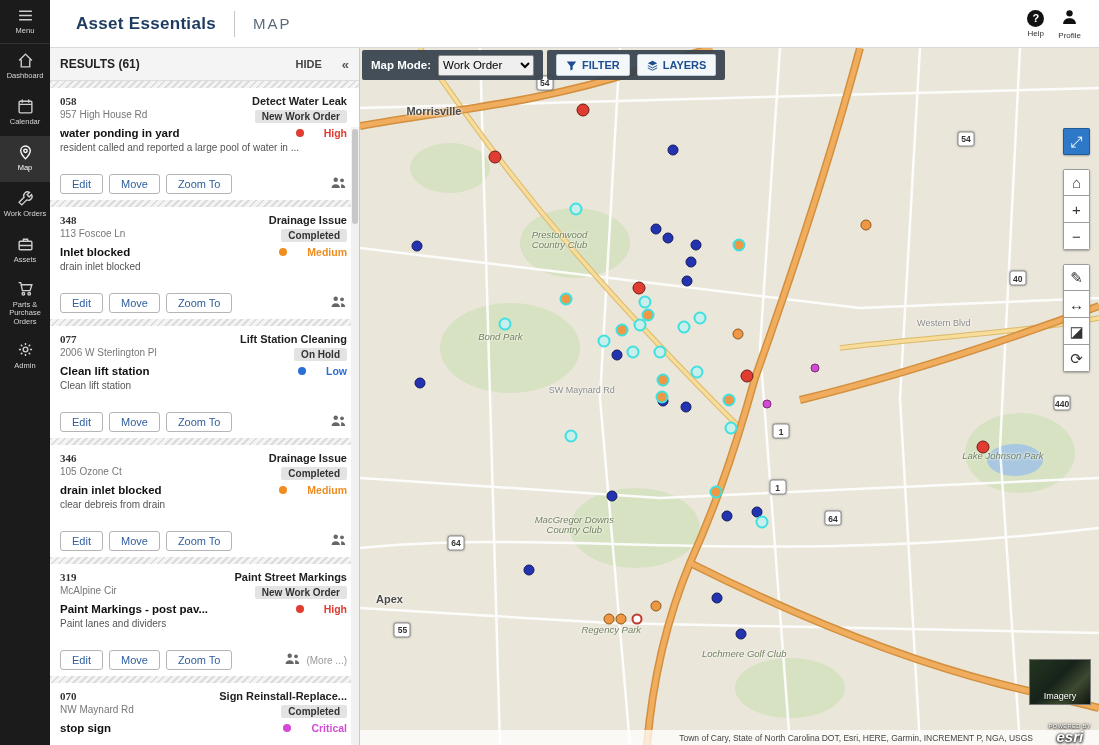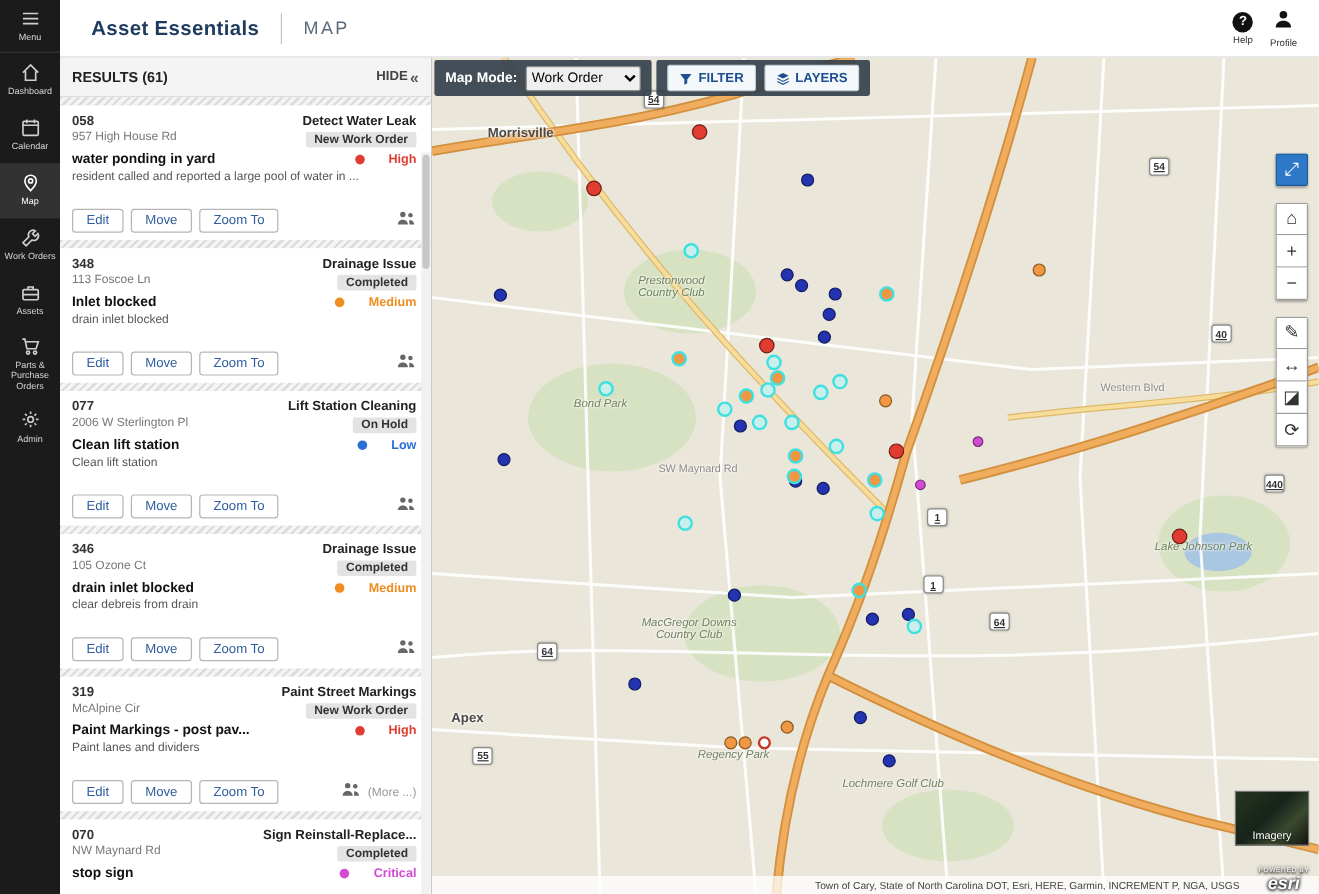--- a/index.html
+++ b/index.html
@@ -31,34 +31,34 @@
   .help-circle { width:17px; height:17px; border-radius:50%; background:#111; color:#fff;
     font-size:11px; font-weight:bold; display:flex; align-items:center; justify-content:center; }
   .profile-ico svg { width:17px; height:17px; fill:#111; }
 
   
   .panel { position:absolute; left:50px; top:48px; width:310px; height:697px; background:#fff;
     border-right:1px solid #c9c9c9; z-index:20; overflow:hidden; }
   .panel-head { height:33px; background:#f4f4f4; border-bottom:1px solid #ddd; display:flex;
     align-items:center; justify-content:space-between; padding:0 10px; }
   .panel-title { font-size:12px; font-weight:bold; color:#222; }
-  .hide-btn { display:flex; align-items:center; gap:2px; font-size:11px; font-weight:bold;
+  .hide-btn { display:flex; align-items:center; gap:20px; font-size:11px; font-weight:bold;
     color:#444; cursor:pointer;padding-left:42px; }
   .hide-btn .chev { font-size:13px; color:#555; }
   .refresh-row { height:45px; display:flex; align-items:center; justify-content:center; gap:8px;
     border-bottom:1px solid #eee; }
   .btn { background:#fff; border:1px solid #b5b5b5; border-radius:3px; color:#2f5f9e;
     font-size:11px; padding:5px 12px; cursor:pointer; font-family:inherit; }
   .refresh-row select { width:150px; height:26px; font-size:12px; border:1px solid #aaa;
     border-radius:2px; color:#333; font-family:inherit; }
   .stripe { height:7px;
     background:repeating-linear-gradient(135deg,#dcdcdc 0 2px,#f4f4f4 2px 5px); }
   .card { padding:7px 12px 6px 10px; background:#fff; }
   .c-row1 { display:flex; justify-content:space-between; align-items:flex-start; }
-  .c-id { font-size:11px; font-weight:bold; color:#333; }
+  .c-id { font-size:11px; font-weight:bold; color:#333;font-family:Liberation Serif, serif; }
   .c-addr { font-size:10px; color:#777; margin-top:2px; }
   .c-colR { display:flex; flex-direction:column; align-items:flex-end; gap:3px; }
   .c-type { font-size:11px; font-weight:bold; color:#222; }
   .c-status { font-size:10px; font-weight:bold; color:#333; background:#e3e3e3;
     border-radius:2px; padding:1px 7px; }
   .c-row2 { display:flex; justify-content:space-between; align-items:center; margin-top:4px; }
   .c-title { font-size:11.5px; font-weight:bold; color:#111; white-space:nowrap; overflow:hidden;
     text-overflow:ellipsis; max-width:200px; }
   .c-pri { display:flex; align-items:center; gap:20px; }
   .c-dot { width:8px; height:8px; border-radius:50%; }
@@ -89,21 +89,21 @@
   .mk-w  { background:#fff; border:2px solid #c0392b; }
   .place { position:absolute; transform:translate(-50%,-50%); z-index:4; white-space:nowrap;
     text-shadow:0 0 3px #fff,0 0 3px #fff; pointer-events:none; }
   .place.town { font-size:11px; font-weight:bold; color:#4a4a4a; }
   .place.park { font-size:9.5px; color:#72825f; font-style:italic; max-width:90px;
     white-space:normal; text-align:center; line-height:10px; }
   .place.road { font-size:9px; color:#8c8c8c; }
   .shield { position:absolute; transform:translate(-50%,-50%); z-index:4; width:17px; height:15px;
     background:#fff; border:1px solid #8a8a8a; border-radius:3px; font-size:8.5px; font-weight:bold;
     color:#333; display:flex; align-items:center; justify-content:center;
-    box-shadow:0 0 2px rgba(0,0,0,.25);text-decoration:underline; }
+    box-shadow:0 0 2px rgba(0,0,0,.25); }
 
   
   .map-toolbar { position:absolute; left:2px; top:2px; display:flex; gap:4px; z-index:10; }
   .mt-seg { background:rgba(54,66,78,.93); border-radius:2px; display:flex; align-items:center;
     gap:7px; padding:4px 9px; height:30px; }
   .mt-label { color:#fff; font-size:11.5px; font-weight:bold; }
   .mt-seg select { height:21px; font-size:11.5px; border:1px solid #888; border-radius:2px;
     font-family:inherit; width:96px; }
   .mt-btn { background:#f4f8fb; border:1px solid #c3cfd9; border-radius:2px; height:22px;
     display:flex; align-items:center; gap:5px; padding:0 9px; font-size:11px; font-weight:bold;

